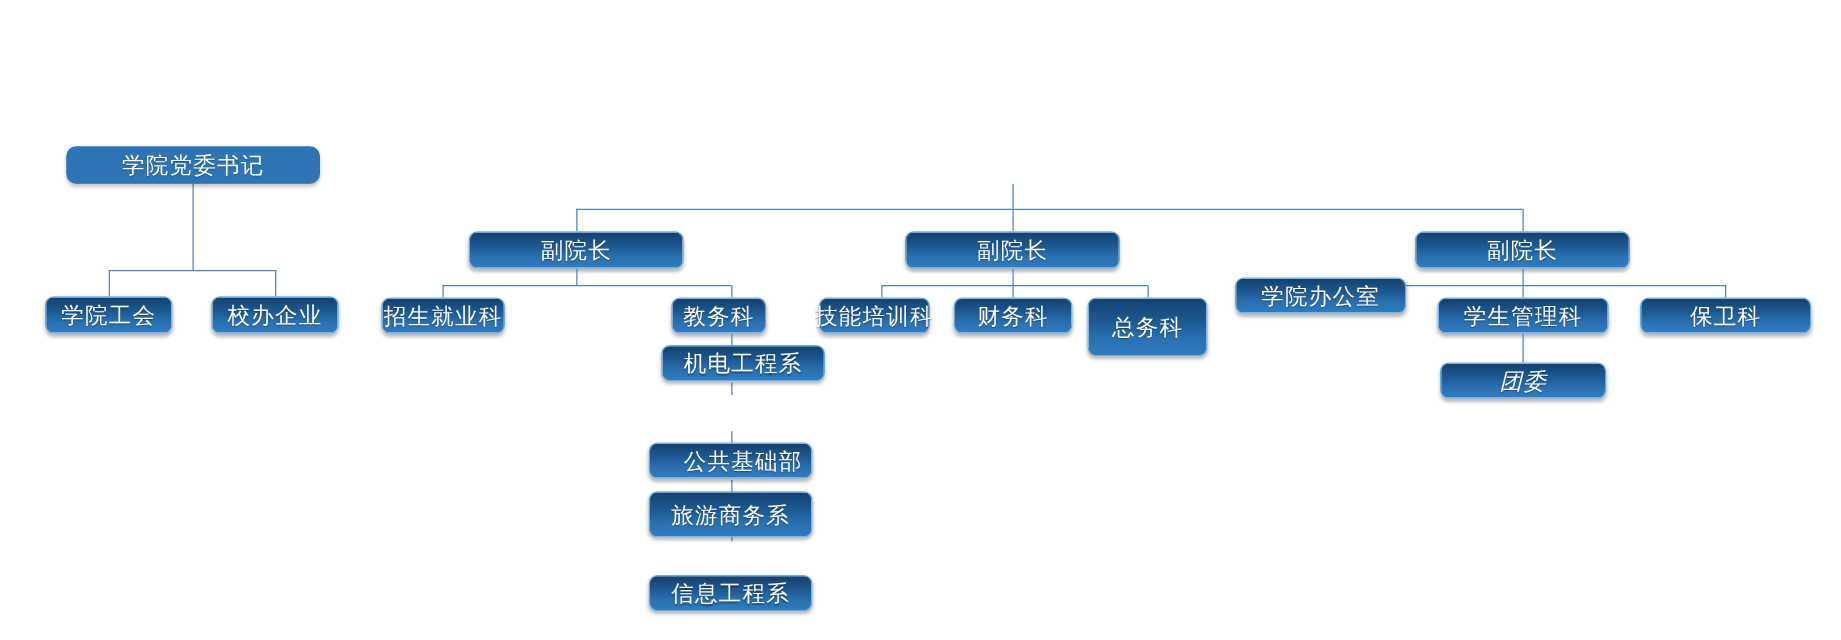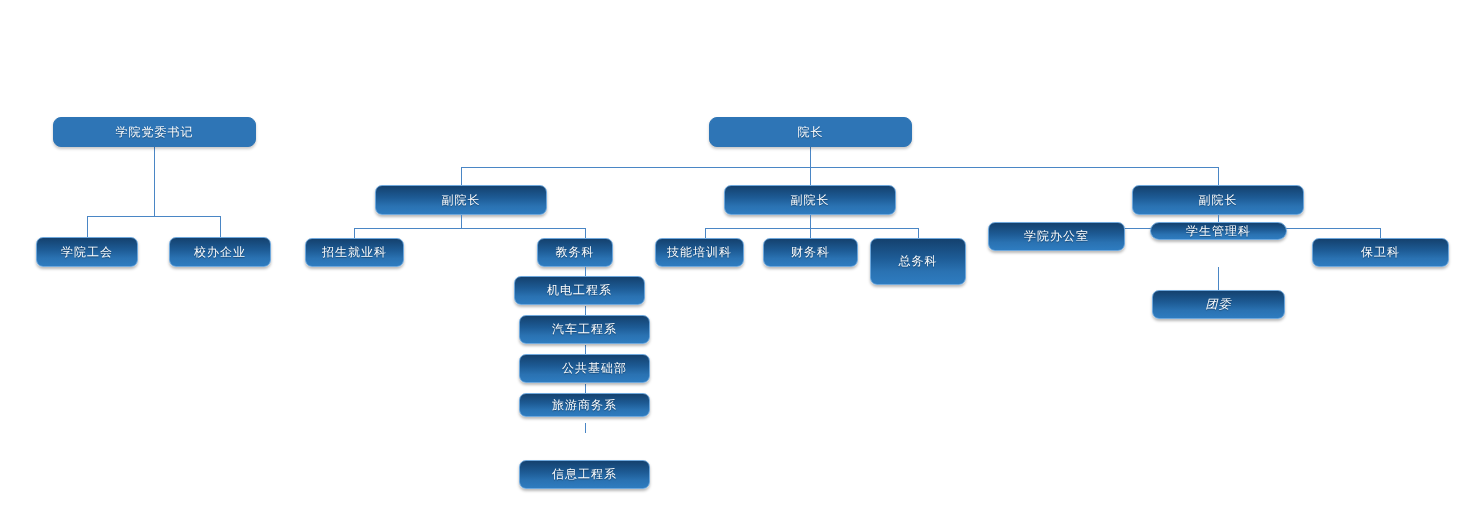--- a/index.html
+++ b/index.html
@@ -15,21 +15,21 @@
   .ln{position:absolute;background:#4a86c5;}
   .ln.h{height:1px;}
   .ln.v{width:1px;}
 
   
   .node{
     position:absolute;
     box-sizing:border-box;
     display:flex;align-items:center;justify-content:center;
     color:#ffffff;
-    font-size:12px;
+    font-size:18px;
     letter-spacing:1px;
     white-space:nowrap;
     border-radius:7px;
     text-shadow:0 1px 1px rgba(0,0,0,.35);
     user-select:none;
   }
   
   .node.grad{
     background:linear-gradient(180deg,#14416e 0%,#1d5b95 42%,#2a72b2 72%,#2e7cc0 100%);
     border:1px solid #6fa8dc;
@@ -60,62 +60,60 @@
   <div class="node grad" style="left:169px;top:237px;width:102px;height:30px;text-align:right;">校办企业</div>
 
   <div class="ln v" style="left:810px;top:147px;height:20px;"></div>
 
   <div class="ln h" style="left:461px;top:167px;width:757px;"></div>
 
   <div class="ln v" style="left:461px;top:167px;height:18px;"></div>
   <div class="ln v" style="left:810px;top:167px;height:18px;"></div>
   <div class="ln v" style="left:1218px;top:167px;height:18px;"></div>
 
-  <div class="node flat" style="left:709px;top:117px;width:203px;height:30px;">院长</div>
 
   <div class="node grad" style="left:375px;top:185px;width:172px;height:30px;">副院长</div>
   <div class="node grad" style="left:724px;top:185px;width:172px;height:30px;">副院长</div>
   <div class="node grad" style="left:1132px;top:185px;width:172px;height:30px;">副院长</div>
 
   <div class="ln v" style="left:461px;top:215px;height:13px;"></div>
   <div class="ln h" style="left:354px;top:228px;width:231px;"></div>
   <div class="ln v" style="left:354px;top:228px;height:10px;"></div>
   <div class="ln v" style="left:585px;top:228px;height:10px;"></div>
 
   <div class="node grad" style="left:305px;top:238px;width:99px;height:29px;font-family:Liberation Mono, monospace;">招生就业科</div>
   <div class="node grad" style="left:537px;top:238px;width:76px;height:29px;">教务科</div>
 
   <div class="ln v" style="left:585px;top:267px;height:10px;"></div>
   <div class="ln v" style="left:585px;top:306px;height:10px;"></div>
   <div class="ln v" style="left:585px;top:345px;height:10px;"></div>
   <div class="ln v" style="left:585px;top:384px;height:10px;"></div>
   <div class="ln v" style="left:585px;top:423px;height:10px;"></div>
 
-  <div class="node grad" style="left:514px;top:276px;width:131px;height:29px;">机电工程系</div>
-  <div class="node grad" style="left:519px;top:315px;width:131px;height:29px;">汽车工程系</div>
+  <div class="node grad" style="left:529px;top:276px;width:131px;height:29px;">机电工程系</div>
   <div class="node grad" style="left:519px;top:354px;width:131px;height:29px;padding-left:20px;">公共基础部</div>
-  <div class="node grad" style="left:519px;top:393px;width:131px;height:24px;">旅游商务系</div>
+  <div class="node grad" style="left:519px;top:393px;width:131px;height:37px;">旅游商务系</div>
   <div class="node grad" style="left:519px;top:432px;width:131px;height:29px;margin-top:28px;">信息工程系</div>
 
   <div class="ln v" style="left:810px;top:215px;height:13px;"></div>
   <div class="ln h" style="left:705px;top:228px;width:213px;"></div>
   <div class="ln v" style="left:705px;top:228px;height:10px;"></div>
   <div class="ln v" style="left:810px;top:228px;height:10px;"></div>
   <div class="ln v" style="left:918px;top:228px;height:10px;"></div>
 
   <div class="node grad" style="left:655px;top:238px;width:89px;height:29px;">技能培训科</div>
   <div class="node grad" style="left:763px;top:238px;width:95px;height:29px;">财务科</div>
   <div class="node grad" style="left:870px;top:238px;width:96px;height:47px;">总务科</div>
 
   <div class="ln v" style="left:1218px;top:215px;height:13px;"></div>
   <div class="ln h" style="left:1056px;top:228px;width:324px;"></div>
   <div class="ln v" style="left:1056px;top:228px;height:10px;"></div>
   <div class="ln v" style="left:1218px;top:228px;height:10px;"></div>
   <div class="ln v" style="left:1380px;top:228px;height:10px;"></div>
 
   <div class="node grad" style="left:988px;top:222px;width:137px;height:29px;">学院办公室</div>
-  <div class="node grad" style="left:1150px;top:222px;width:137px;height:18px;border-radius:13px;">学生管理科</div>
+  <div class="node grad" style="left:1150px;top:238px;width:137px;height:29px;">学生管理科</div>
   <div class="node grad" style="left:1312px;top:238px;width:137px;height:29px;">保卫科</div>
 
   <div class="ln v" style="left:1218px;top:267px;height:23px;"></div>
   <div class="node grad" style="left:1152px;top:290px;width:133px;height:29px;font-style:italic;">团委</div>
 
 </div>
 
 </body></html>

